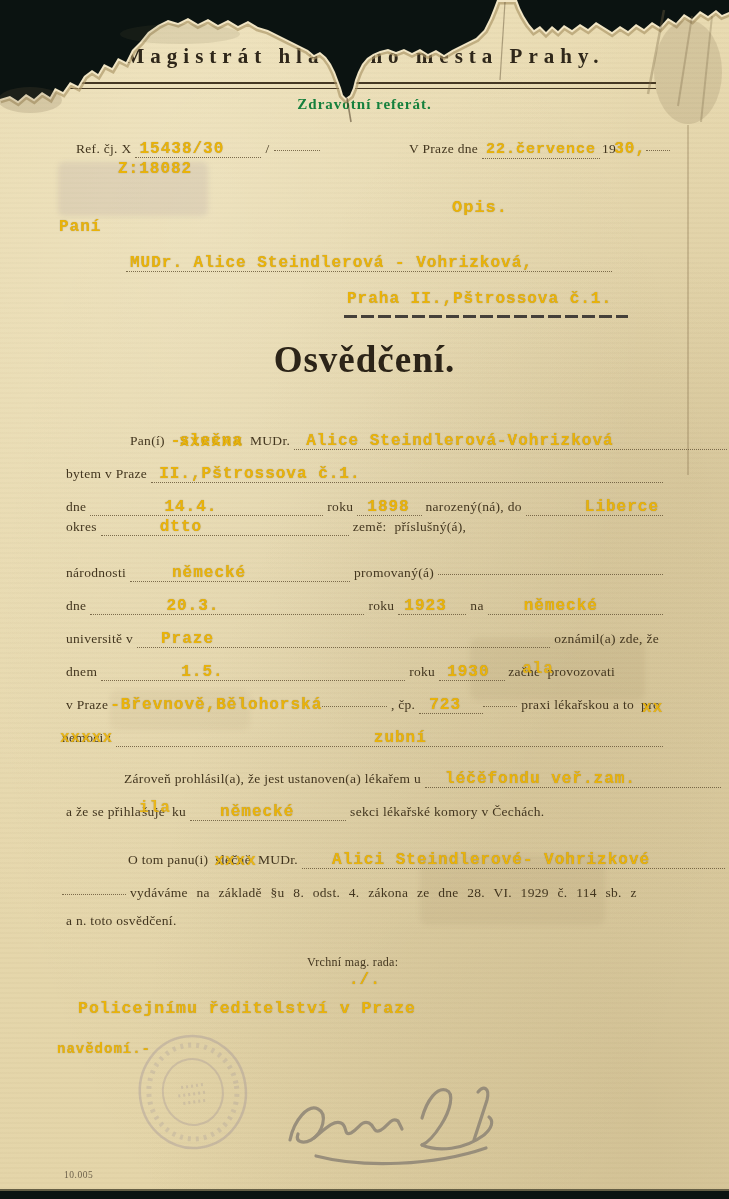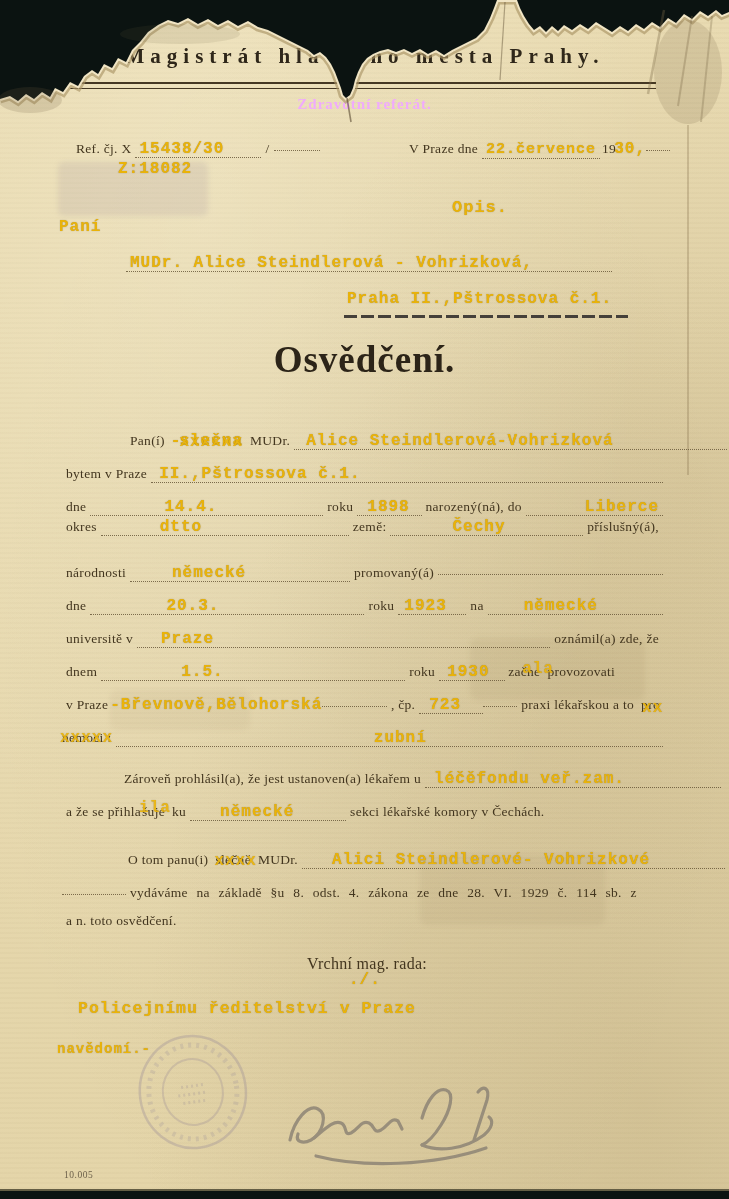--- a/index.html
+++ b/index.html
@@ -15,21 +15,21 @@
       linear-gradient(#e9dbb2,#e4d5a9);}
   .content{position:absolute;inset:0;z-index:2;color:#42351f;}
   .overlay{position:absolute;inset:0;z-index:5;pointer-events:none;}
   .abs{position:absolute;white-space:nowrap;}
   .printedsm{font-size:13.5px;letter-spacing:.3px;color:#43361f;}
   .typed{font-family:"Liberation Mono",monospace;font-size:16px;font-weight:700;color:#eab308;
          letter-spacing:1px;text-shadow:0 0 1px rgba(58,53,48,.5);}
   .office{top:44px;left:0;width:729px;text-align:center;font-size:21px;font-weight:600;
           letter-spacing:6px;color:#2f271a;}
   .rule{top:82px;left:70px;width:586px;height:4px;border-top:2px solid #453823;border-bottom:1.5px solid #453823;}
-  .dept{top:96px;left:0;width:729px;text-align:center;font-size:15px;font-weight:700;letter-spacing:1px;color:#f0abfc;}
+  .dept{top:96px;left:0;width:729px;text-align:center;font-size:15px;font-weight:700;letter-spacing:1px;color:#15803d;}
   .doctitle{top:338px;left:0;width:729px;text-align:center;font-size:37px;font-weight:700;
             letter-spacing:1px;color:#2c2418;}
   .row{position:absolute;left:62px;width:601px;display:flex;align-items:baseline;
        font-size:13.5px;color:#43361f;white-space:nowrap;line-height:22px;}
   .row .printed{letter-spacing:.3px;margin:0 4px;}
   .fill{position:relative;padding:0 4px;display:inline-block;}
   .fill::after{content:"";position:absolute;left:0;right:0;bottom:2px;
        border-bottom:1.4px dotted rgba(104,88,58,.85);}
   .grow{flex:1 1 auto;}
   .ostrike{position:relative;display:inline-block;margin:0 3px;}
@@ -127,23 +127,20 @@
         <span class="typed" style="margin-left:55px;">Liberce</span>
       </span>
     </div>
 
     <div class="row" style="top:516px;">
       <span class="printed">okres</span>
       <span class="fill" style="width:240px;">
         <span class="typed" style="margin-left:55px;">dtto</span>
       </span>
       <span class="printed">země:</span>
-      <span class="fill grow">
-        <span class="typed" style="margin-left:58px;">Čechy</span>
-      </span>
       <span class="printed">příslušný(á),</span>
     </div>
 
     <div class="row" style="top:562px;">
       <span class="printed">národnosti</span>
       <span class="fill" style="width:212px;">
         <span class="typed" style="margin-left:38px;">německé</span>
       </span>
       <span class="printed">promovaný(á)</span>
       <span class="fill grow"></span>
@@ -211,21 +208,21 @@
       </span>
       <span class="printed" style="margin-left:1px;">:</span>
       <span class="fill grow">
         <span class="typed" style="margin-left:22px;margin-top:40px;">zubní</span>
       </span>
     </div>
 
     <div class="row" style="top:768px;padding-left:58px;">
       <span class="printed">Zároveň prohlásil(a), že jest ustanoven(a) lékařem u</span>
       <span class="fill grow">
-        <span class="typed" style="margin-left:5px;">léčěfondu veř.zam.</span>
+        <span class="typed" style="margin-left:16px;">léčěfondu veř.zam.</span>
       </span>
     </div>
     <div class="row" style="top:801px;">
       <span class="printed">a že se přihla</span>
       <span class="ostrike" style="margin-left:-3px;">
         <span class="printed" style="margin:0;">šuje</span>
         <span class="over typed" style="left:-3px;top:-4px;">ila</span>
       </span>
       <span class="printed">ku</span>
       <span class="fill" style="width:148px;">
@@ -246,21 +243,21 @@
       </span>
     </div>
     <div class="row" style="top:882px;">
       <span class="fill" style="width:56px;"></span>
       <span class="printed" style="word-spacing:5px;">vydáváme na základě §u 8. odst. 4. zákona ze dne 28. VI. 1929 č. 114 sb. z</span>
     </div>
     <div class="row" style="top:910px;">
       <span class="printed">a n. toto osvědčení.</span>
     </div>
 
-    <div class="abs printedsm" style="top:955px;left:307px;font-size:16px;text-align:center;">Vrchní mag. rada:</div>
+    <div class="abs printedsm" style="top:955px;left:307px;font-size:12px;text-align:center;">Vrchní mag. rada:</div>
     <div class="abs typed" style="top:971px;left:349px;">./.</div>
     <div class="abs typed" style="top:999px;left:78px;font-size:16.5px;">Policejnímu ředitelství v Praze</div>
     <div class="abs typed" style="top:1041px;left:57px;font-size:14px;">navědomí.-</div>
 
     <svg class="abs" style="top:1032px;left:132px;transform:rotate(-8deg);" width="122" height="122" viewBox="0 0 122 122">
       <ellipse cx="61" cy="60" rx="53" ry="56" fill="none" stroke="#8e8194" stroke-width="2.5" opacity="0.30"></ellipse>
       <ellipse cx="61" cy="60" rx="44" ry="47" fill="none" stroke="#8e8194" stroke-width="5" stroke-dasharray="3 5" opacity="0.20"></ellipse>
       <ellipse cx="61" cy="60" rx="30" ry="33" fill="none" stroke="#8e8194" stroke-width="2" opacity="0.26"></ellipse>
       <path d="M50,54 L72,54 M46,62 L76,62 M50,70 L72,70" stroke="#8e8194" stroke-width="3" stroke-dasharray="2 3" opacity="0.22"></path>
     </svg>

